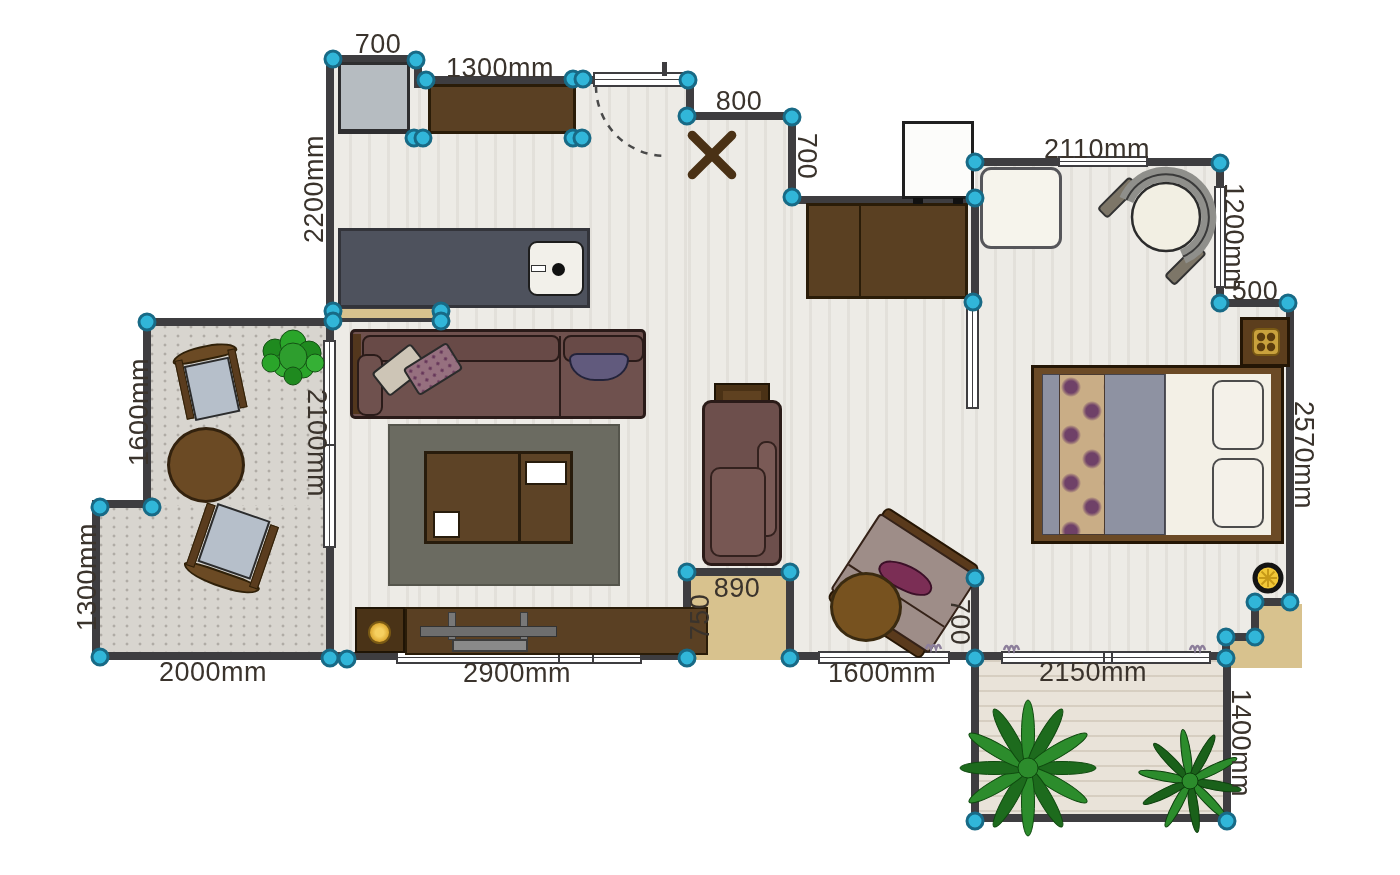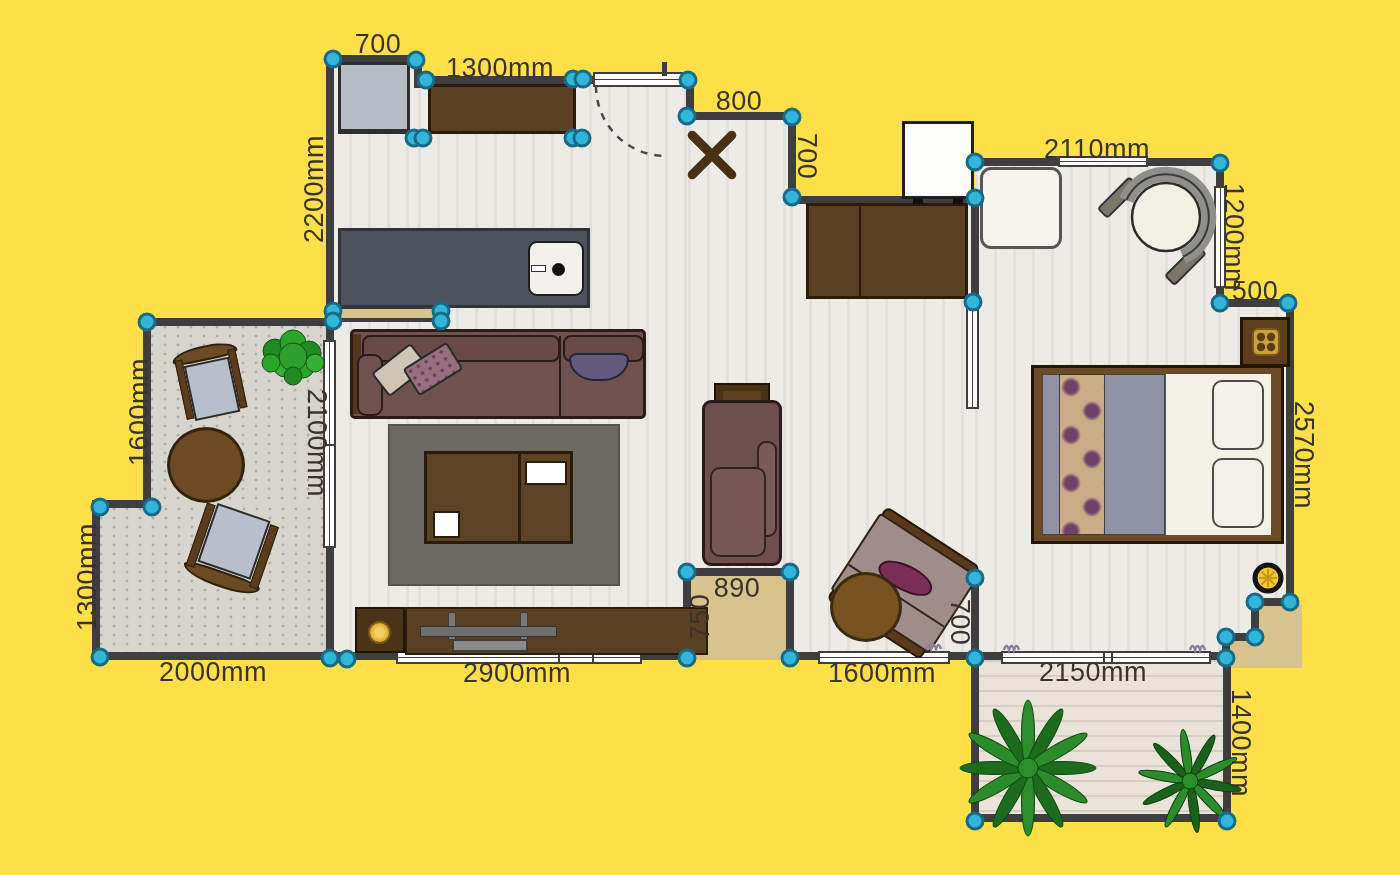--- a/index.html
+++ b/index.html
@@ -1,16 +1,16 @@
 <!DOCTYPE html>
 <html><head>
 <meta charset="utf-8">
 <style>
   html,body{margin:0;padding:0;background:#d8c28e;}
-  .canvas{position:relative;width:1400px;height:875px;background:#fde047;overflow:hidden;
+  .canvas{position:relative;width:1400px;height:875px;background:#ffffff;overflow:hidden;
           font-family:"Liberation Sans",sans-serif;}
   .floor{position:absolute;background:#edebe6;
          background-image:repeating-linear-gradient(90deg,rgba(180,174,165,.18) 0 3px,transparent 3px 19px);}
   .patio{position:absolute;background:#d8d5cf;
          background-image:radial-gradient(circle at 3px 3px,rgba(110,104,98,.38) 1px,transparent 1.8px);
          background-size:13px 9px;}
   .balcony{position:absolute;background:#e9e3d9;
          background-image:repeating-linear-gradient(180deg,rgba(166,152,130,.28) 0 2px,transparent 2px 15px);}
   .tan{position:absolute;background:#d8c28e;}
   .wall{position:absolute;background:#3e3d40;}

